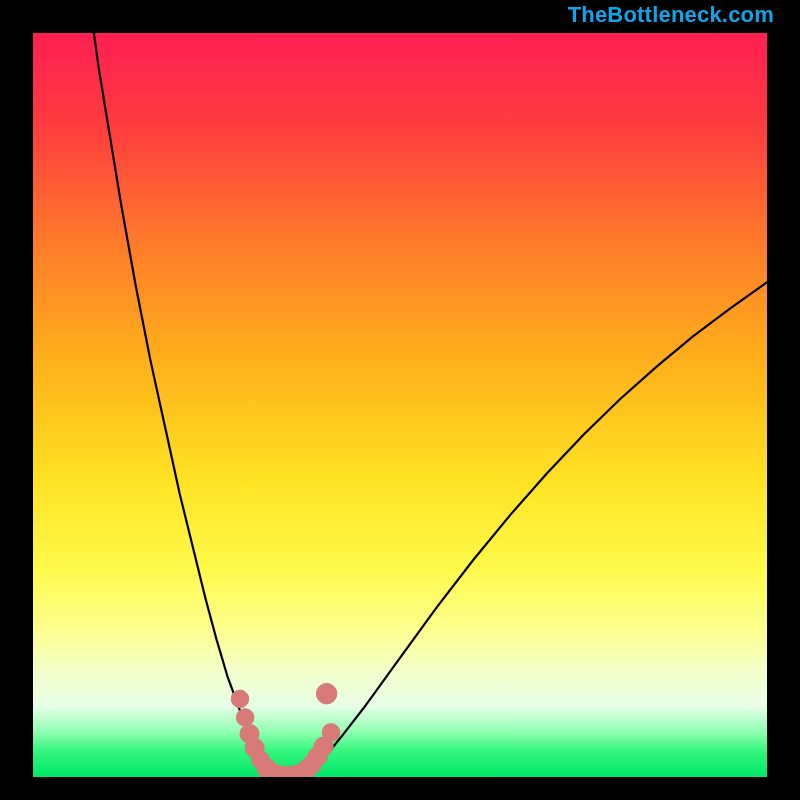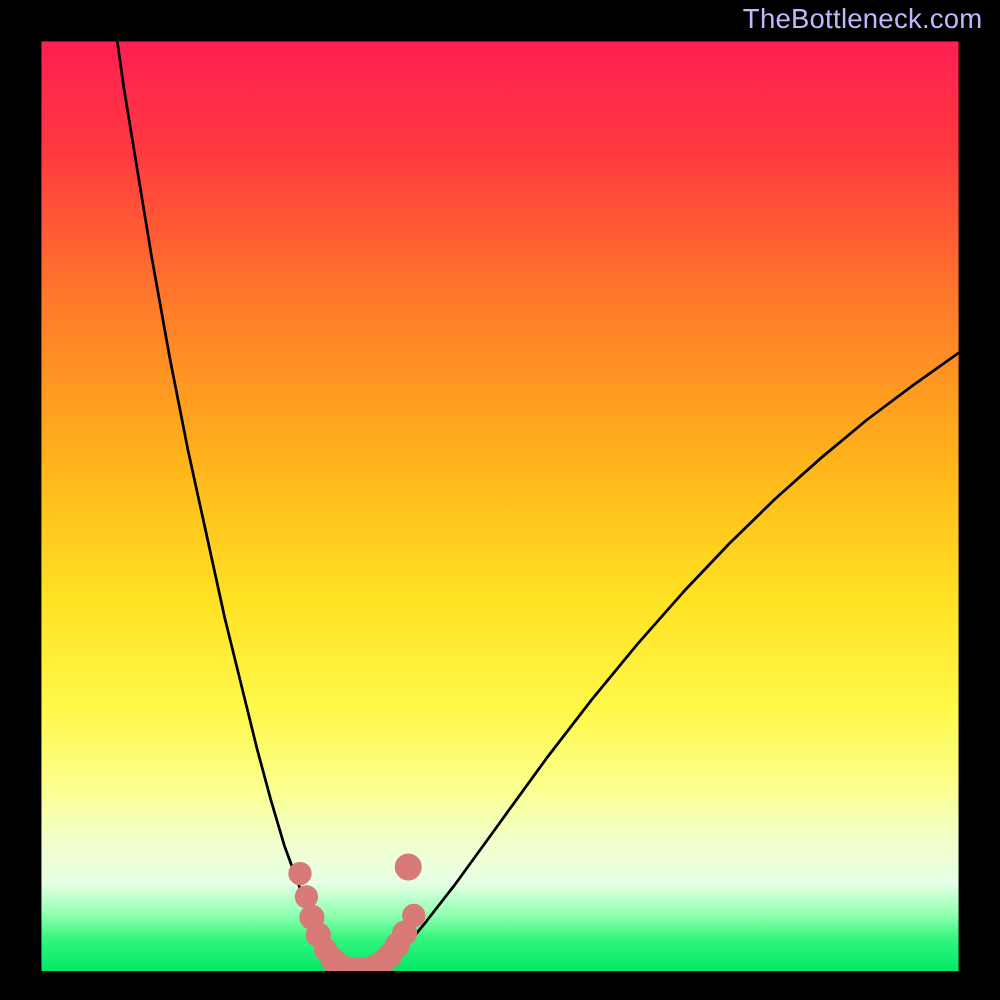--- a/index.html
+++ b/index.html
@@ -7,24 +7,24 @@
     padding: 0;
     width: 800px;
     height: 800px;
     background: #000;
     position: relative;
     font-family: Arial, Helvetica, sans-serif;
   }
   .watermark {
     position: absolute;
     top: 2px;
-    right: 14px;
-    color: #c4b5fd;
+    right: 26px;
+    color: #0ea5e9;
     font-size: 22px;
-    font-weight: 400;
+    font-weight: 700;
     letter-spacing: 0.2px;
     z-index: 10;
   }
   svg {
     position: absolute;
     top: 0;
     left: 0;
   }
 </style>
 </head>

